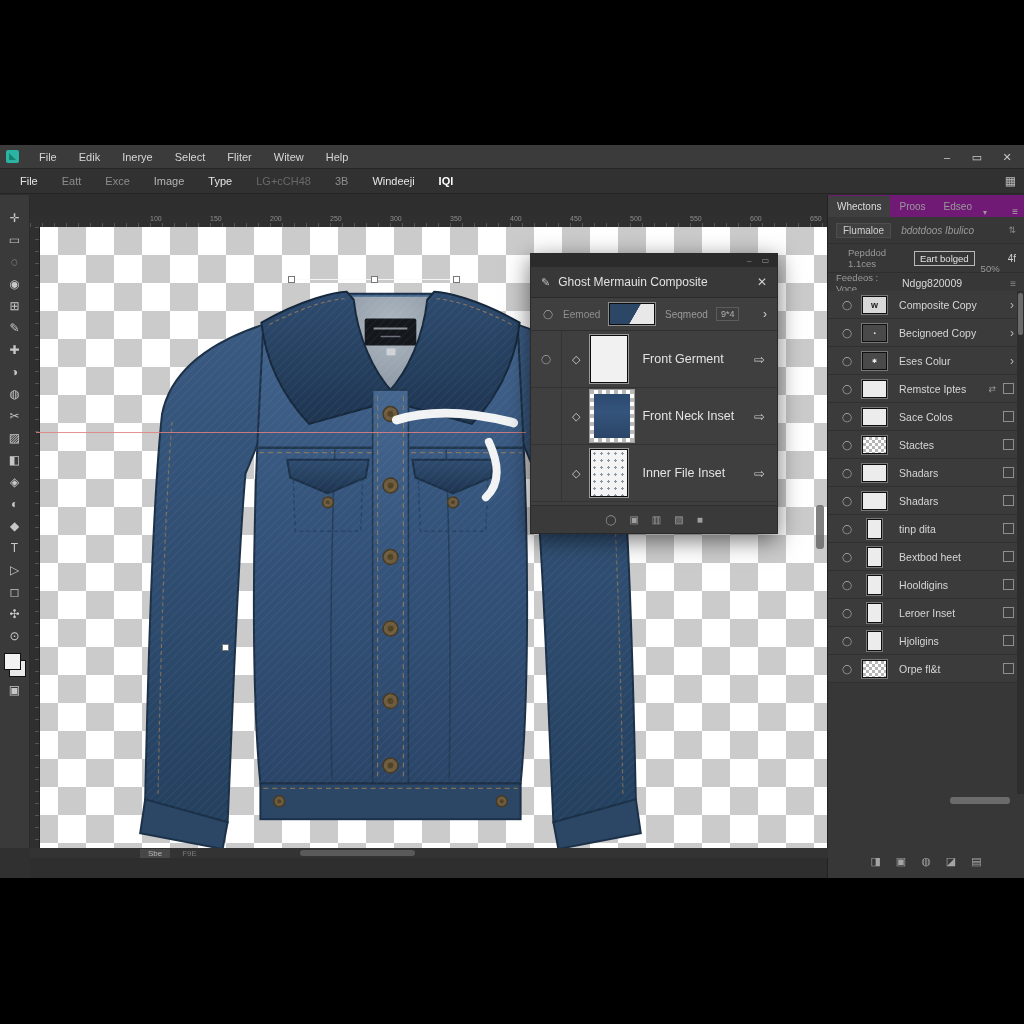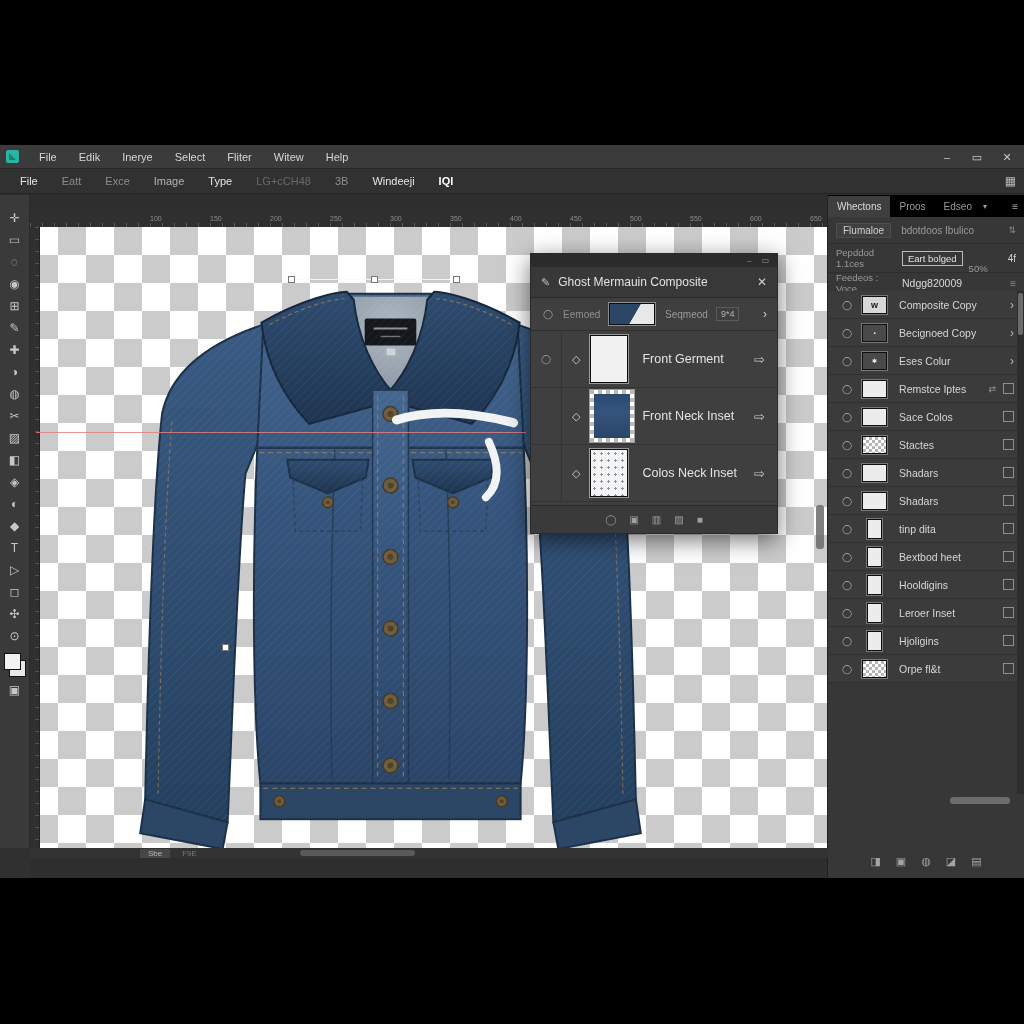--- a/index.html
+++ b/index.html
@@ -90,32 +90,32 @@
      background-size:100% 100%, 8px 8px;margin-right:8px;}
   .fpthumb.dots{background-color:#f4f4f4;background-image:radial-gradient(#8a93a0 1px,transparent 1.3px);background-size:7px 7px;}
   .fplab{color:#e3e3e3;font-size:12.5px;flex:1;}
   .fparw{color:#c4c4c4;font-size:13px;margin-right:12px;}
   #fp-footer{position:absolute;bottom:0;left:0;right:0;height:27px;background:#3a3a3a;border-top:1px solid #2e2e2e;
              display:flex;align-items:center;justify-content:center;gap:13px;}
   .fpfico{color:#9f9f9f;font-size:10px;}
 
   
   #rpanel{position:absolute;right:0;top:50px;bottom:0;width:196px;background:#373737;border-left:1px solid #222;}
-  #rp-tabs{height:22px;background:#000000;display:flex;align-items:center;}
+  #rp-tabs{height:22px;background:#701a75;display:flex;align-items:flex-end;}
   .rptab{font-size:10px;padding:0 9px;line-height:21px;color:#9a9a9a;}
   .rptab.active{background:#3f3f3f;color:#dcdcdc;}
   #rp-caret{color:#9a9a9a;font-size:8px;margin-left:2px;}
   #rp-menu{margin-left:auto;margin-right:6px;color:#aaa;font-size:10px;}
   .rp-fieldrow{display:flex;align-items:center;border-bottom:1px solid #2e2e2e;}
   #rp-f1{height:26px;} #rp-f2{height:28px;} #rp-f3{height:20px;}
   #rp-blend-box{background:#404040;border:1px solid #4d4d4d;color:#cfcfcf;font-size:10px;
      padding:1px 6px;margin-left:8px;}
-  #rp-blend-val{color:#9a9a9a;font-size:10px;margin-left:10px;flex:1;}
+  #rp-blend-val{color:#9a9a9a;font-size:10px;margin-left:10px;flex:1;font-style:italic;}
   #rp-f1-ico{color:#8a8a8a;font-size:9px;margin-right:8px;}
-  #rp-op-label{color:#9a9a9a;font-size:9.5px;margin-left:8px;width:66px;}
+  #rp-op-label{color:#9a9a9a;font-size:9.5px;margin-left:20px;width:66px;}
   #rp-op-box{border:1px solid #b9b9b9;color:#e2e2e2;font-size:9.5px;padding:1px 5px;}
   #rp-op-val{color:#9a9a9a;font-size:9.5px;margin-left:6px;flex:1;margin-top:20px;}
   #rp-lock{color:#d2d2d2;font-size:10px;margin-right:8px;}
   #rp-fill-label{color:#9a9a9a;font-size:9.5px;margin-left:8px;width:66px;}
   #rp-fill-val{color:#d8d8d8;font-size:10.5px;flex:1;}
   #rp-f3-ico{color:#8a8a8a;font-size:10px;margin-right:8px;}
   #rp-layers{position:absolute;top:96px;left:0;right:0;}
   .rprow{height:27px;display:flex;align-items:center;background:#3b3b3b;border-bottom:1px solid #303030;}
   .rpeye{color:#b5b5b5;font-size:9px;margin:0 10px 0 14px;}
   .rpthumb{width:23px;height:16px;border:1px solid #0f0f0f;outline:1px solid #777;background:#ececec;
@@ -386,21 +386,21 @@
           <div class="fpgut"></div>
           <div class="fpdia">◇</div>
           <div class="fpthumb denim"></div>
           <div class="fplab">Front Neck Inset</div>
           <div class="fparw">⇨</div>
         </div>
         <div class="fprow">
           <div class="fpgut"></div>
           <div class="fpdia">◇</div>
           <div class="fpthumb dots"></div>
-          <div class="fplab">Colos Neck Inset</div>
+          <div class="fplab">Inner File Inset</div>
           <div class="fparw">⇨</div>
         </div>
       </div>
     <div id="fp-footer">
         <div class="fpfico">◯</div>
         <div class="fpfico">▣</div>
         <div class="fpfico">▥</div>
         <div class="fpfico">▨</div>
         <div class="fpfico">■</div>
       </div>

